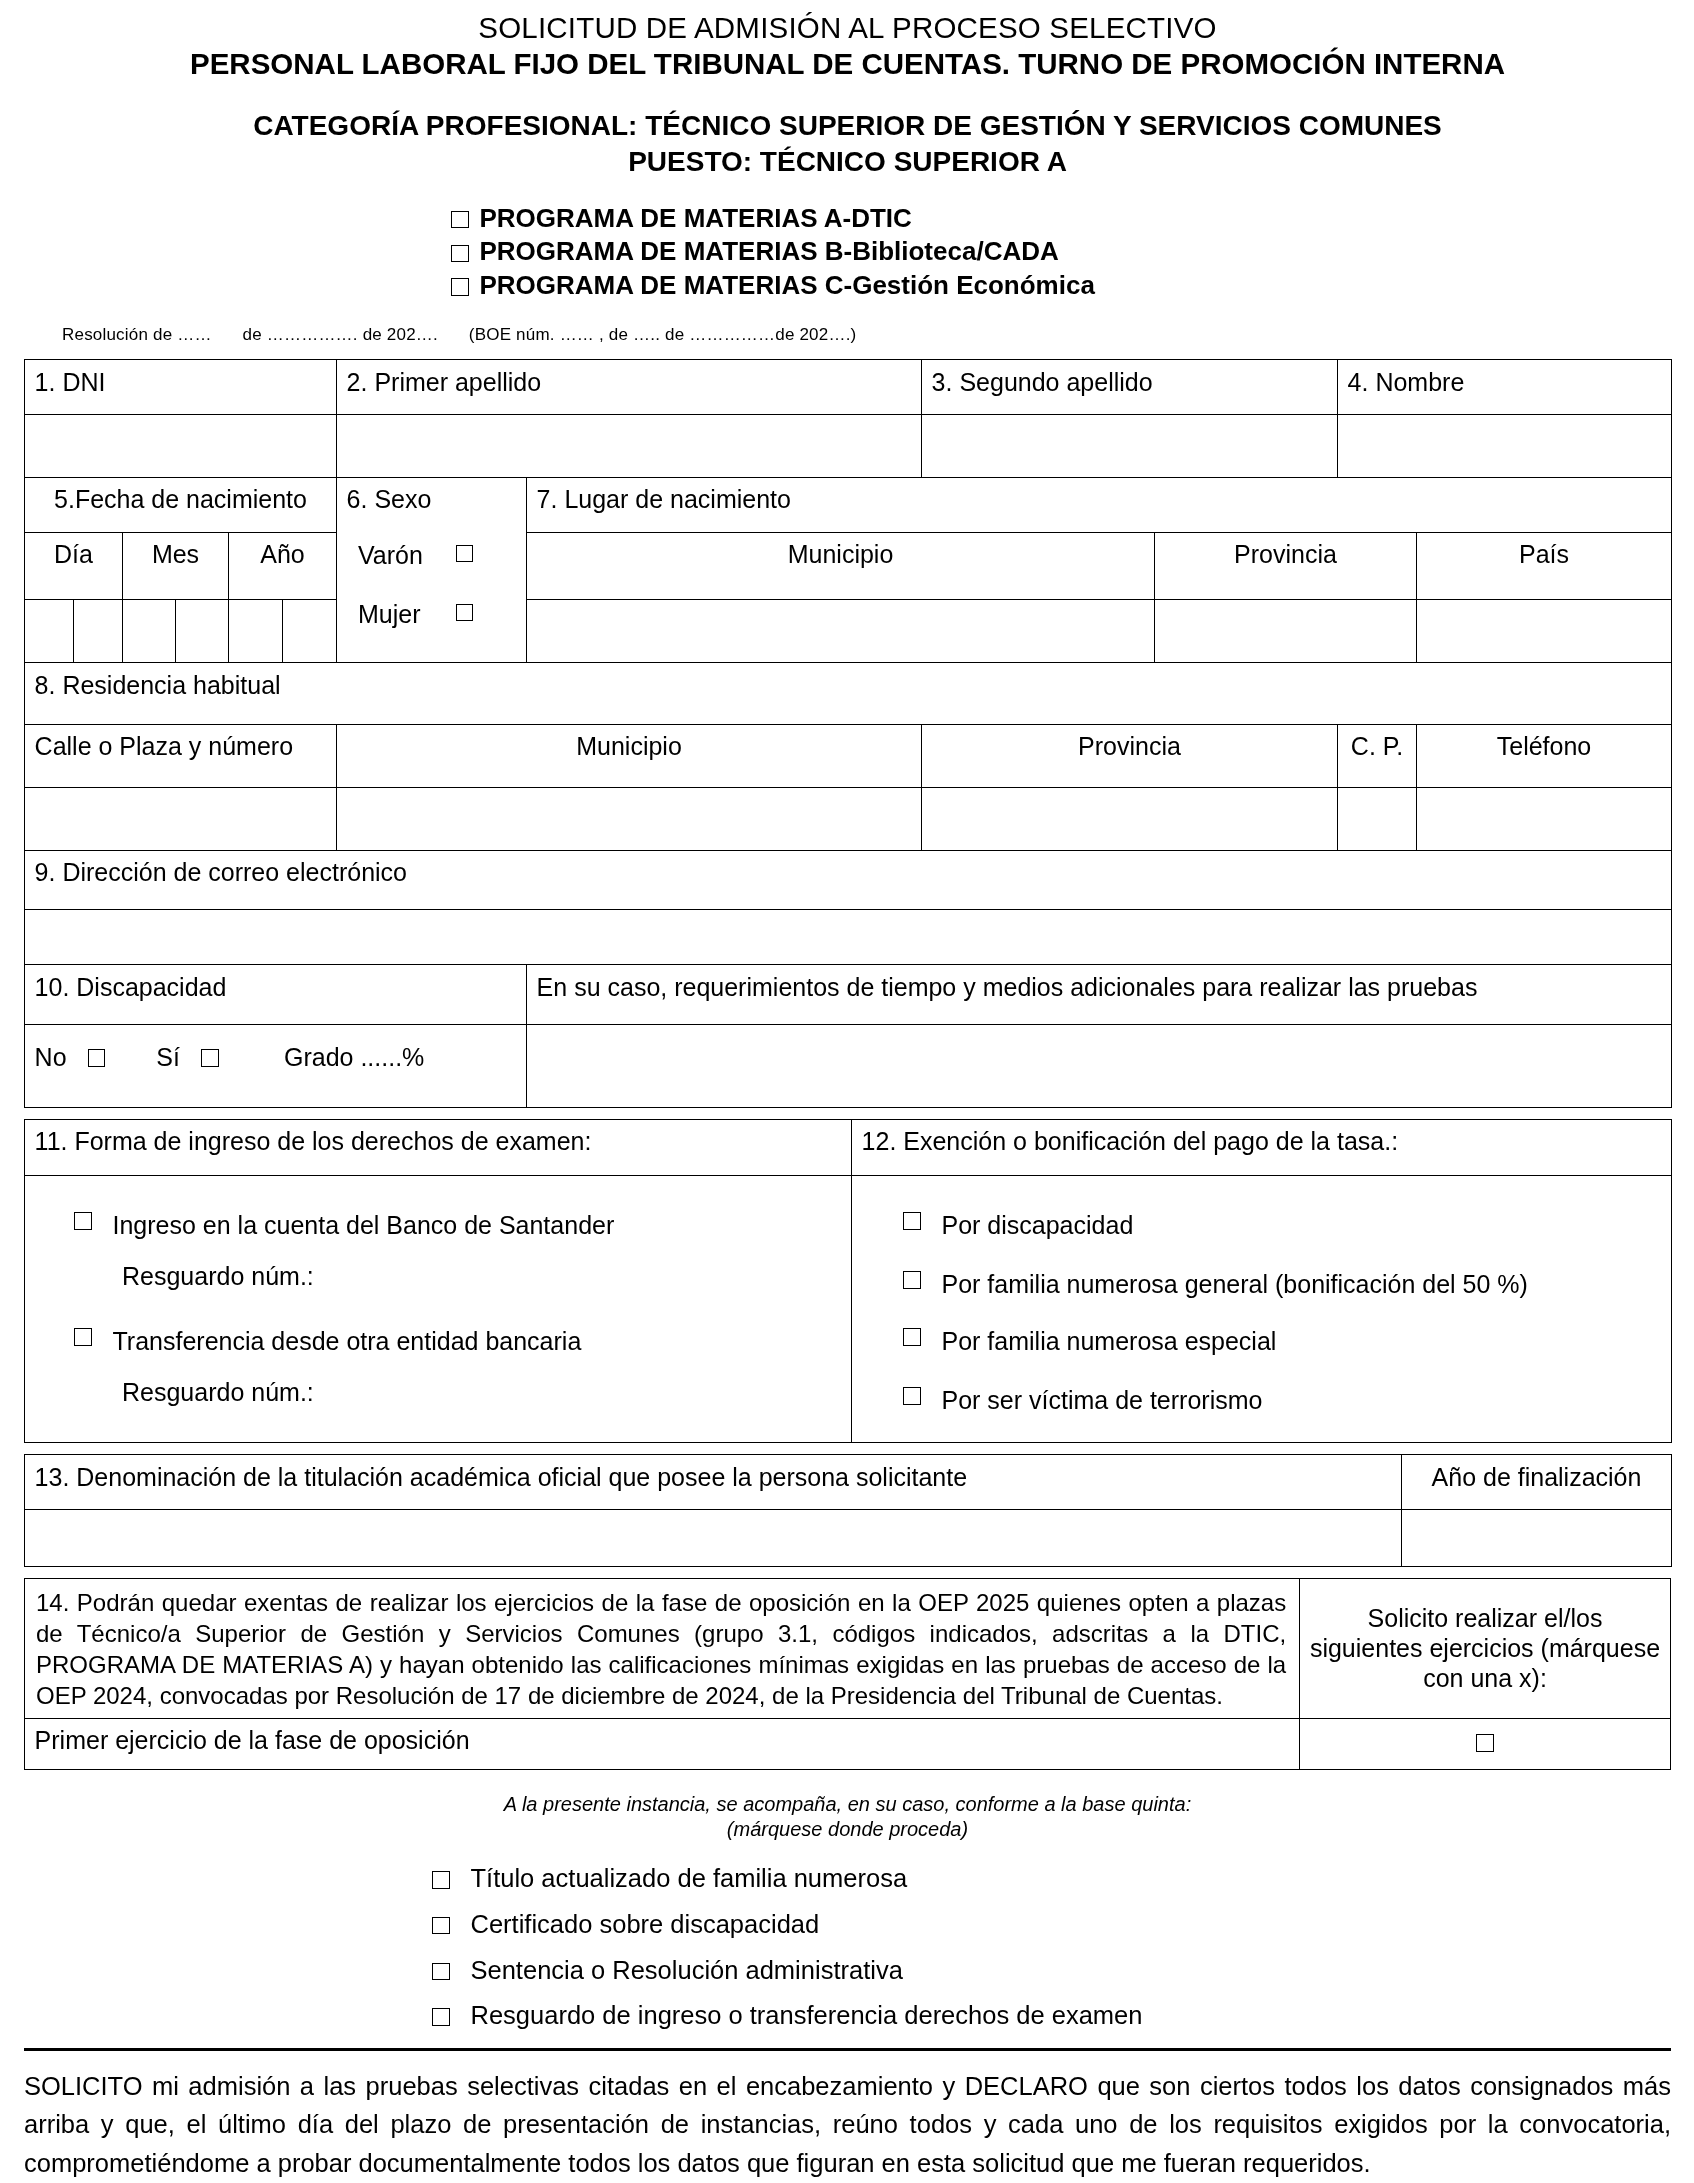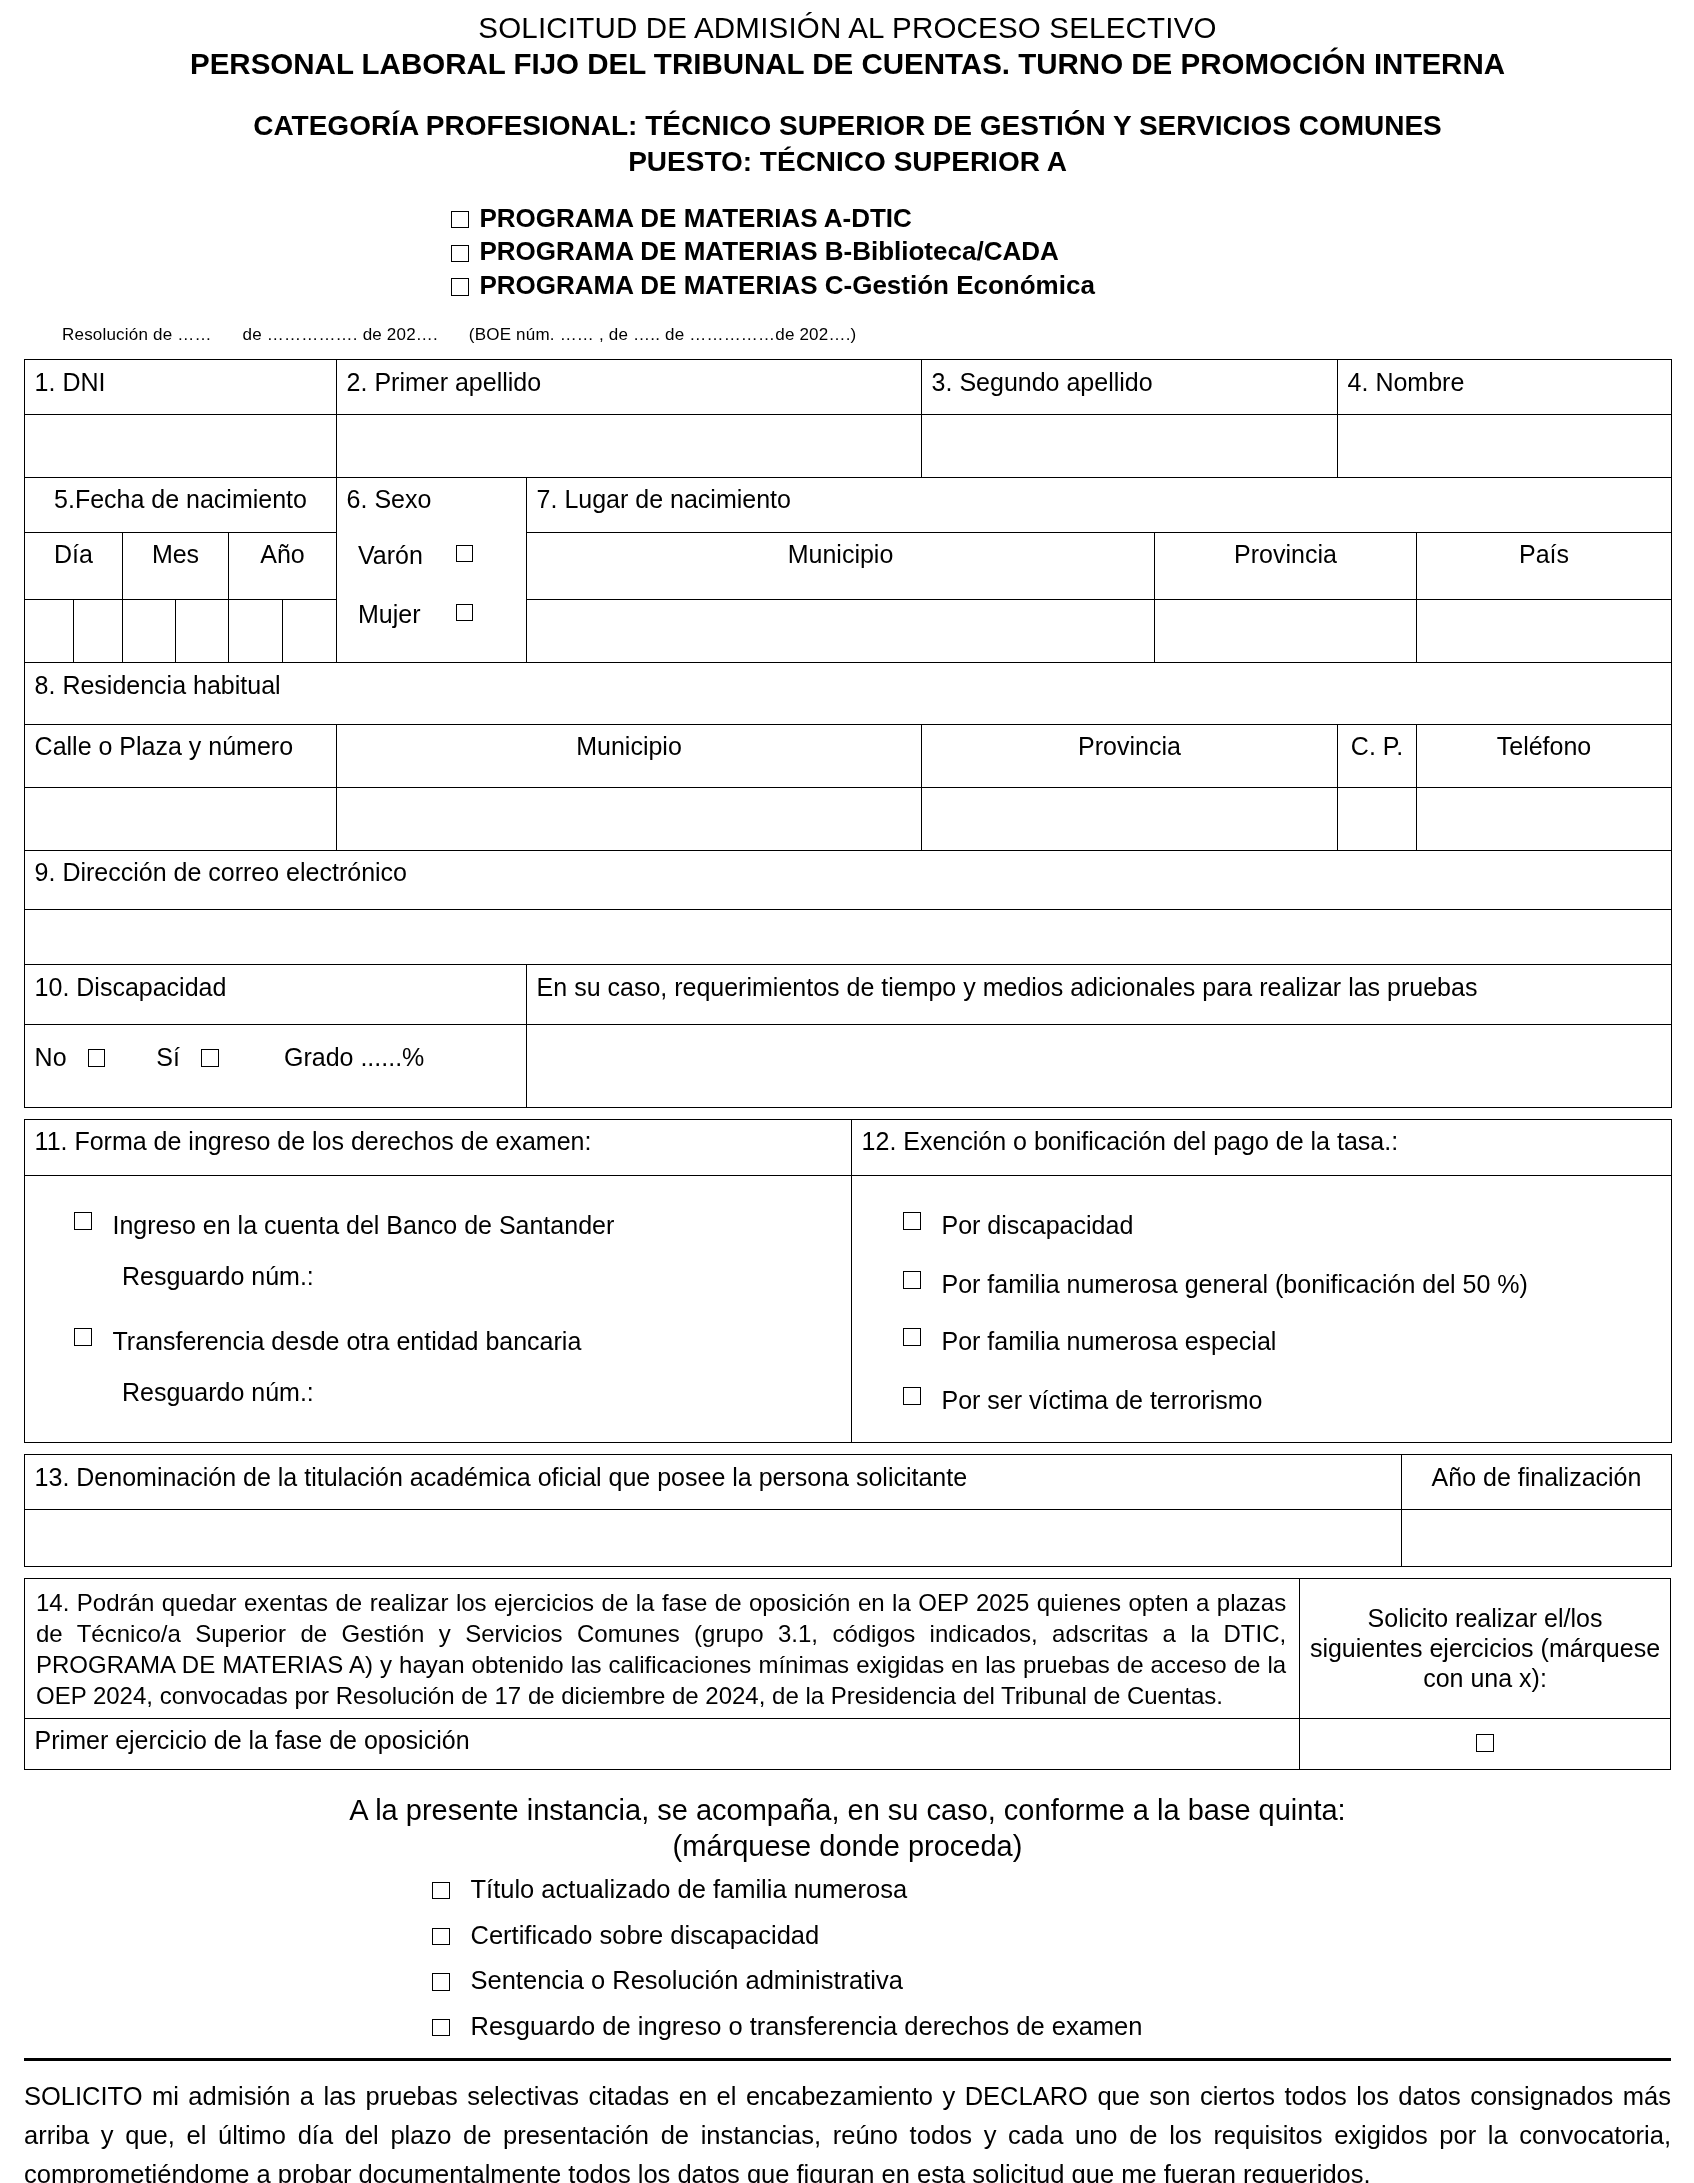--- a/index.html
+++ b/index.html
@@ -158,26 +158,27 @@
   .solicito-cell {
     text-align: center;
     font-size: 25px;
     line-height: 1.28;
     vertical-align: middle !important;
   }
 
   
   .adj-head {
     text-align: center;
-    font-size: 29px;
+    font-size: 20px;
     margin-top: 22px;
     line-height: 1.26;
+    font-style: italic;
   }
   .adj-list {
-    margin-top: 10px;
+    margin-top: 22px;
     padding-left: 408px;
   }
   .adj-item {
     display: flex;
     align-items: baseline;
     font-size: 25.5px;
     margin-bottom: 16.7px;
   }
   .adj-item .cb2 {
     display: inline-block;

